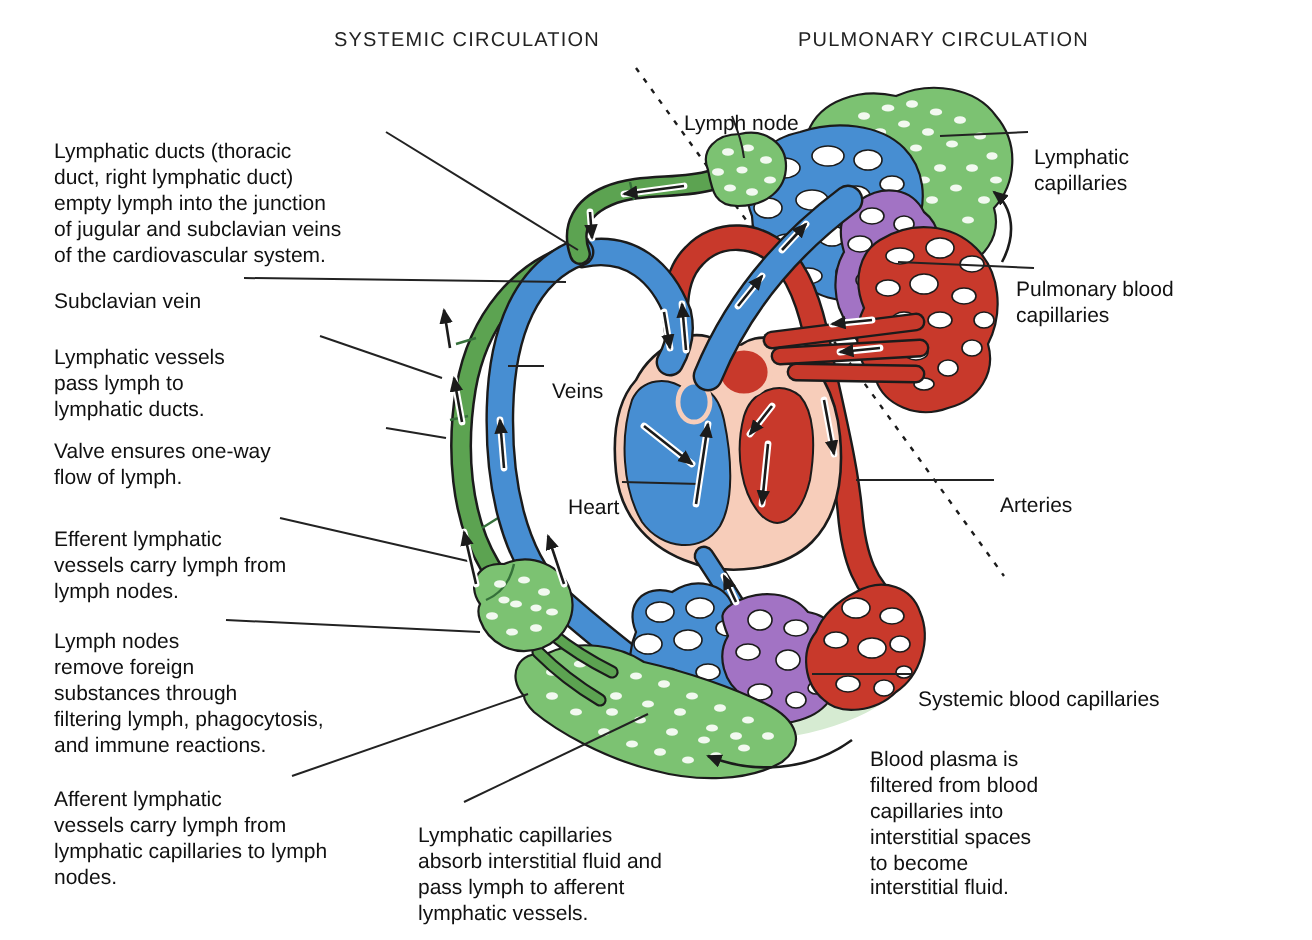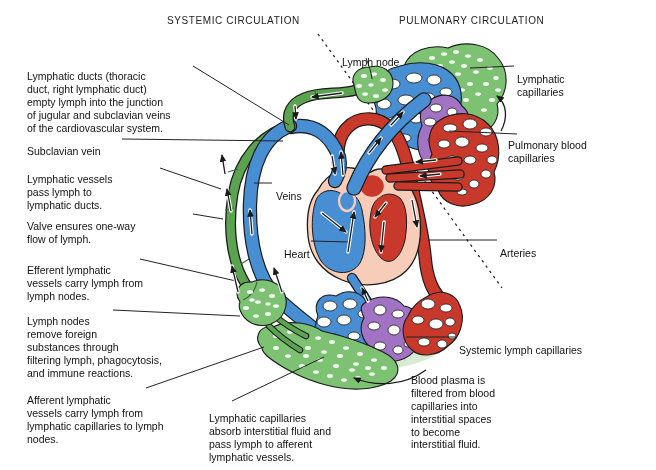--- a/index.html
+++ b/index.html
@@ -423,23 +423,23 @@
   <span>Lymphatic capillaries</span>
 </div>
 <div class="lbl" style="left:508px;top:126px">
   <span>Pulmonary blood
 capillaries</span>
 </div>
 <div class="lbl" style="left:500px;top:234px">
   <span>Arteries</span>
 </div>
 <div class="lbl" style="left:459px;top:331px">
-  <span>Systemic lymph capillaries</span>
-</div>
-<div class="lbl" style="left:411px;top:361px">
+  <span>Systemic blood capillaries</span>
+</div>
+<div class="lbl" style="left:435px;top:361px">
   <b>Blood plasma</b><span> is
 filtered from blood
 capillaries into
 interstitial spaces
 to become
 </span><b>interstitial fluid.</b>
 </div>
 
 </div>
 

